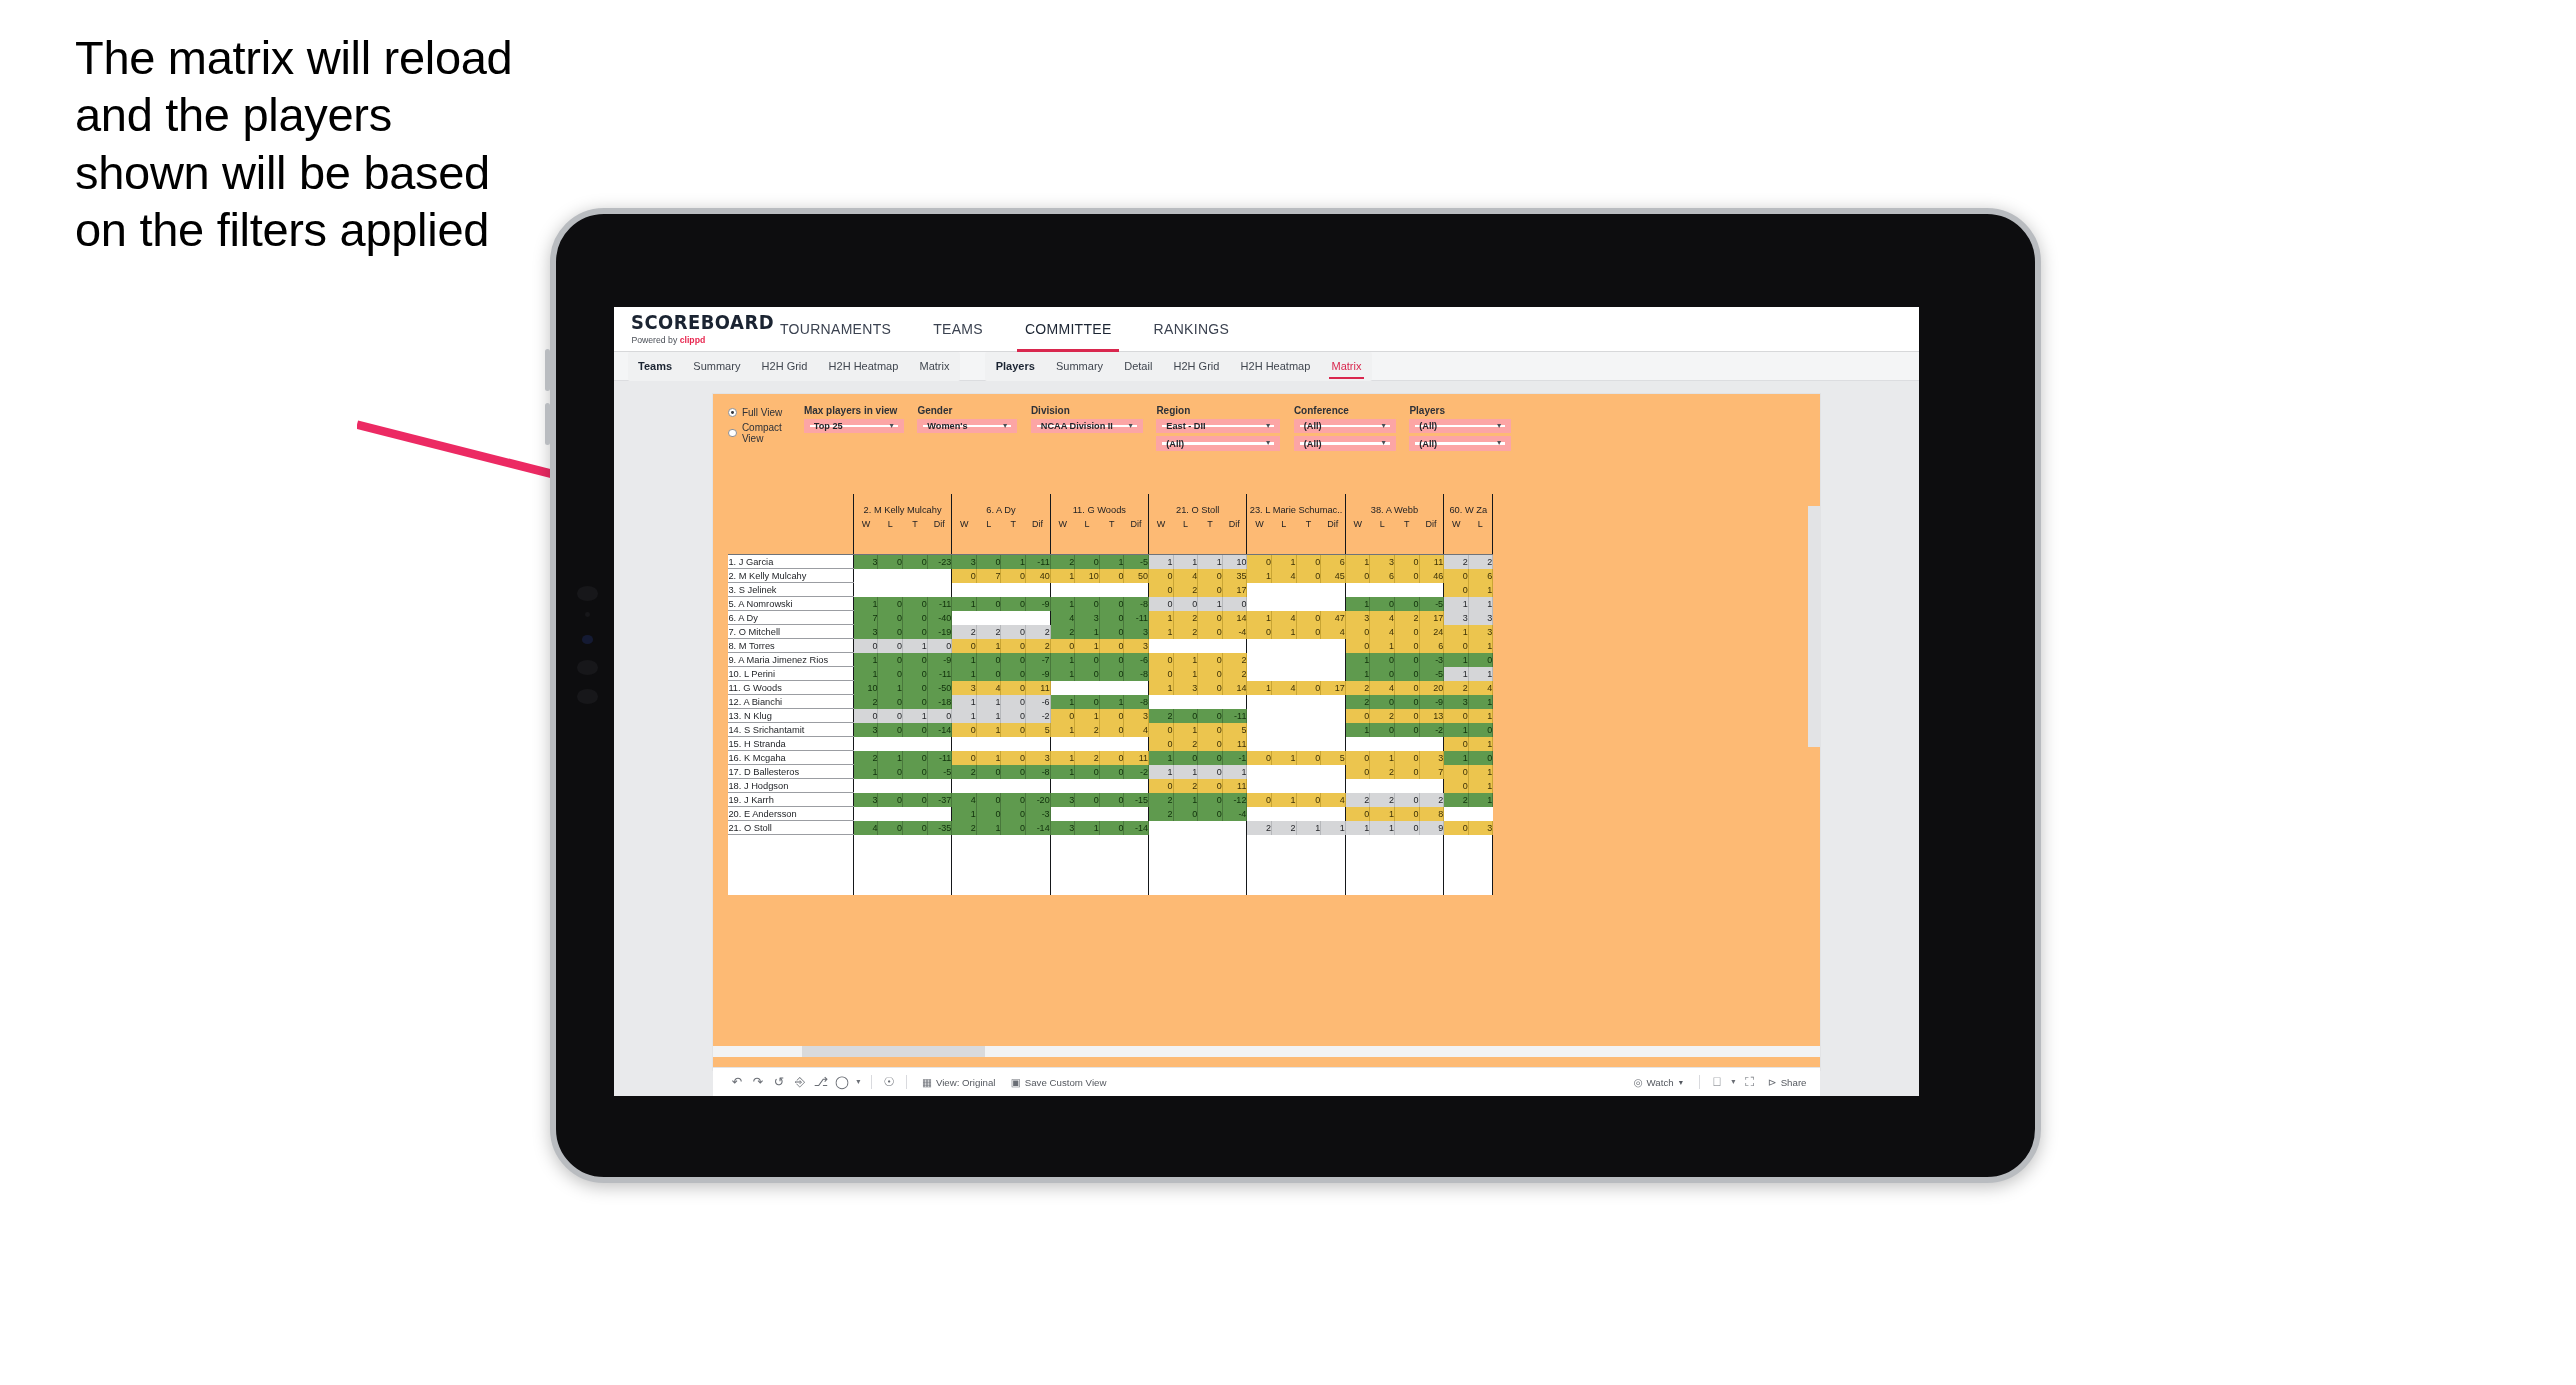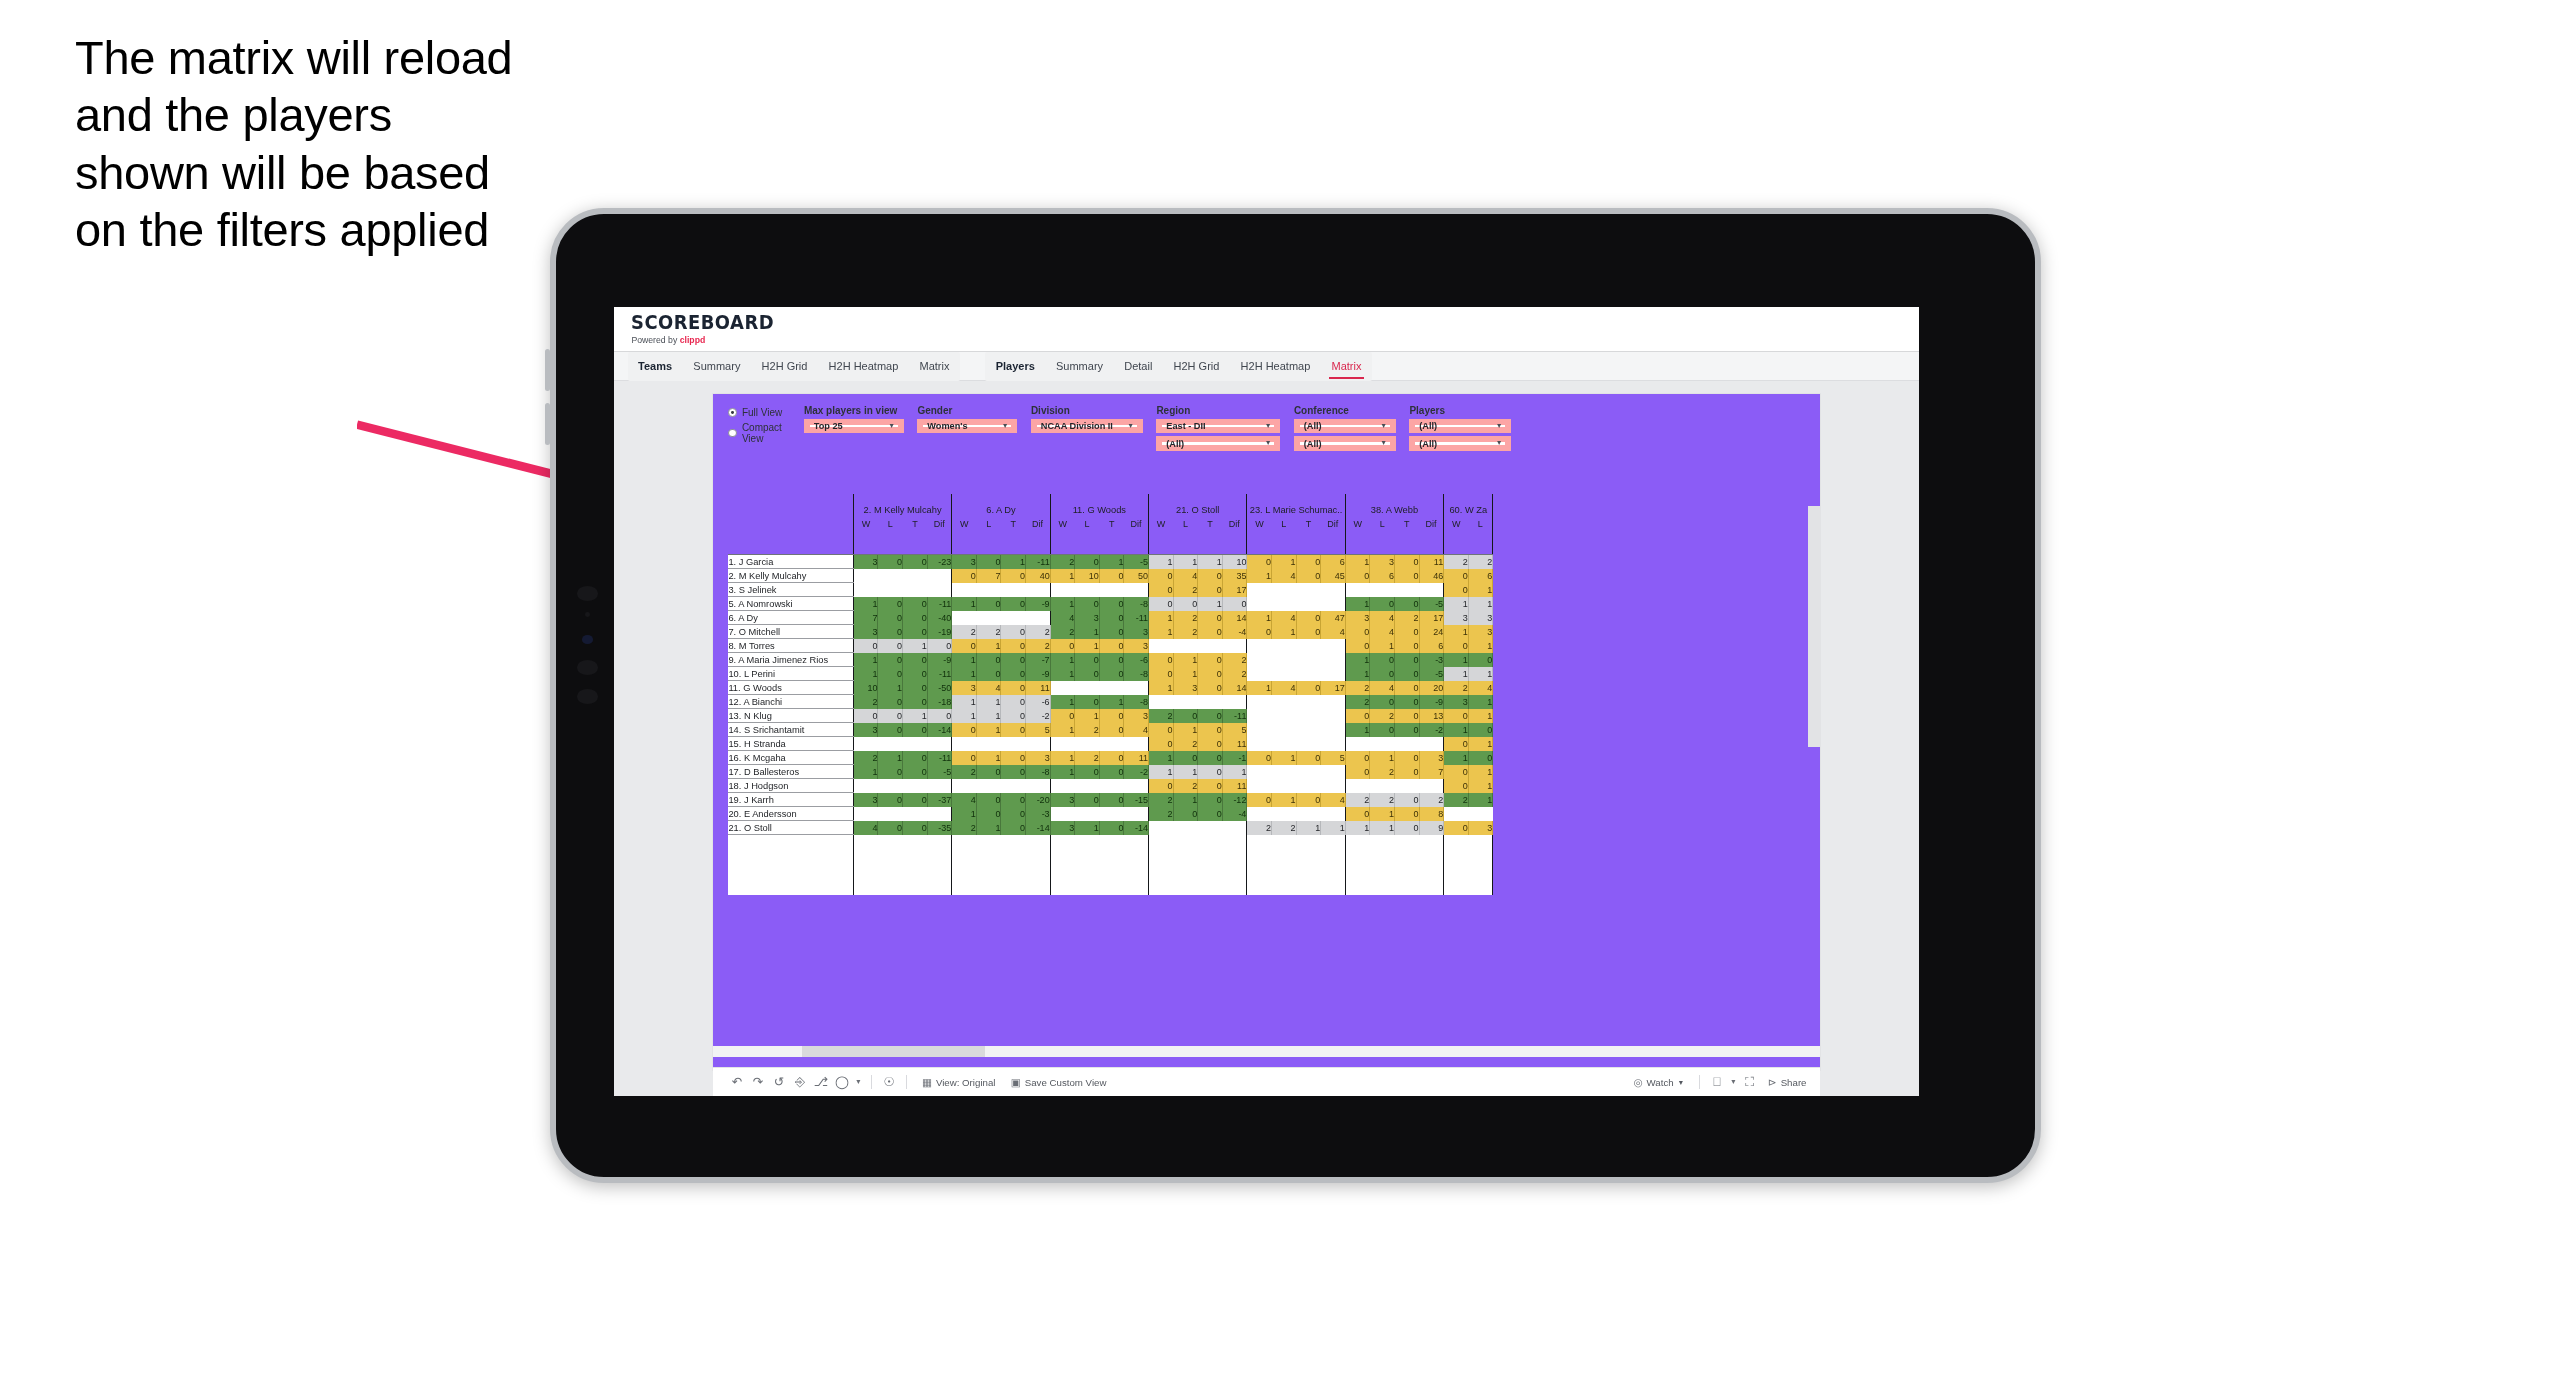--- a/index.html
+++ b/index.html
@@ -98,21 +98,21 @@
   .subitem.active::after {
     content:''; position:absolute; left:7.7px; right:7.7px; bottom:1.9px; height:1.9px; background:#d9274e;
   }
 
   
   .canvas { position:relative; width:100%; height:715px; background:#e9eaec; }
 
   .sheet {
     position:absolute; left:99px; top:12.5px;
     width:1107px; height:676px;
-    background:#8b5cf6;
+    background:#fdba74;
     box-shadow:0 0 0 1px #e2e3e5;
   }
 
   
   .filters { display:flex; padding:11.6px 9.7px 3.9px 15.4px; gap:0; font-size:10px; color:#2d3138; }
   .viewradios { width:62px; padding-top:1.9px; }
   .radio-row { display:flex; align-items:center; gap:4.8px; margin-bottom:3.9px; }
   .radio {
     width:8.7px; height:8.7px; border-radius:50%; border:1px solid #8d9096; background:#fff;
     display:inline-block; position:relative; flex:none;
@@ -230,20 +230,26 @@
   <div class="cam" style="left:21px; top:446px; width:21px; height:14.5px;"></div>
   <div class="cam" style="left:21px; top:475px; width:21px; height:14.5px;"></div>
 
   <div id="screen">
 
     <div class="topbar">
       <div class="logo-wrap">
         <div class="logo-main">SCOREBOARD</div>
         <div class="logo-sub"><span>Powered by </span><span class="brand">clippd</span></div>
       </div>
+      <div class="navtabs" id="navtabs">
+          <div class="navtab">TOURNAMENTS</div>
+          <div class="navtab">TEAMS</div>
+          <div class="navtab active">COMMITTEE</div>
+          <div class="navtab">RANKINGS</div>
+        </div>
     </div>
 
     <div class="subbar">
       <div class="subgroup" id="subgroup1">
           <div class="subitem head">Teams</div>
           <div class="subitem">Summary</div>
           <div class="subitem">H2H Grid</div>
           <div class="subitem">H2H Heatmap</div>
           <div class="subitem">Matrix</div>
         </div>

